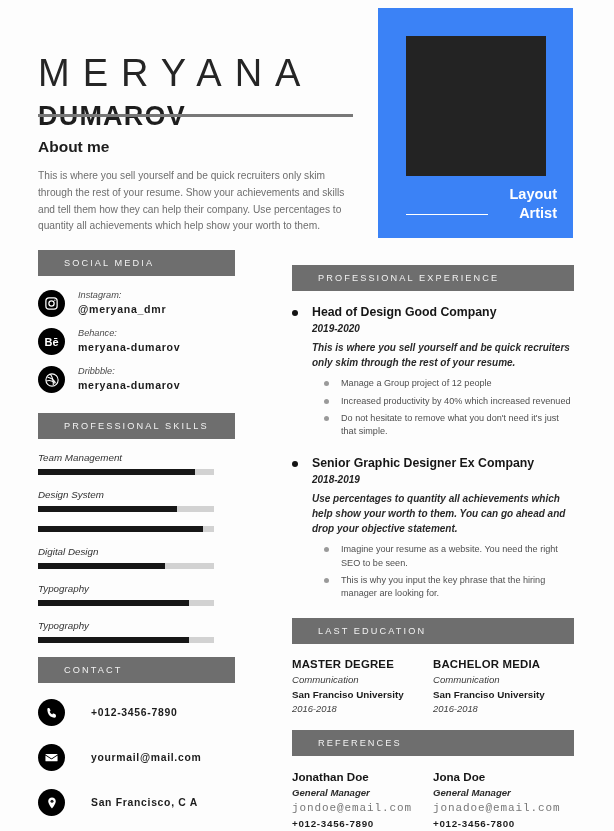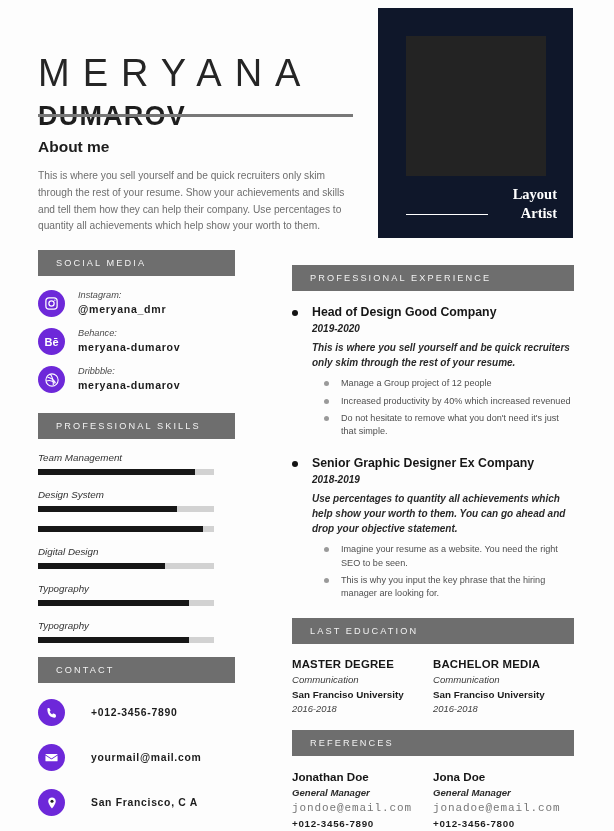--- a/index.html
+++ b/index.html
@@ -74,22 +74,21 @@
     color: #6d6d6d;
   }
 
   
   .photo-panel {
     position: absolute;
     left: 378px;
     top: 8px;
     width: 195px;
     height: 230px;
-    background: #0f172a;
-    font-family: Liberation Serif, serif;
+    background: #3b82f6;
   }
   .photo-inner {
     position: absolute;
     left: 28px;
     top: 28px;
     width: 140px;
     height: 140px;
     background: #232323;
   }
   .role-wrap {
@@ -131,38 +130,38 @@
     left: 292px;
     top: 15px;
     width: 282px;
   }
 
   .bar-title {
     background: #6e6e6e;
     color: #f2f2f2;
     font-size: 9.2px;
     letter-spacing: 2.1px;
-    padding: 8px 0 8px 18px;
+    padding: 8px 0 8px 26px;
     box-sizing: border-box;
     height: 26px;
     line-height: 10px;
   }
 
   
   .social-list { margin-top: 14px; }
   .social-row {
     display: flex;
     align-items: center;
     margin-bottom: 11px;
   }
   .icon-circle {
     width: 27px;
     height: 27px;
     border-radius: 50%;
-    background: #6d28d9;
+    background: #000000;
     flex: 0 0 27px;
     display: flex;
     align-items: center;
     justify-content: center;
     color: #ffffff;
   }
   .social-text { margin-left: 13px; }
   .social-label {
     font-size: 9.2px;
     font-style: italic;

